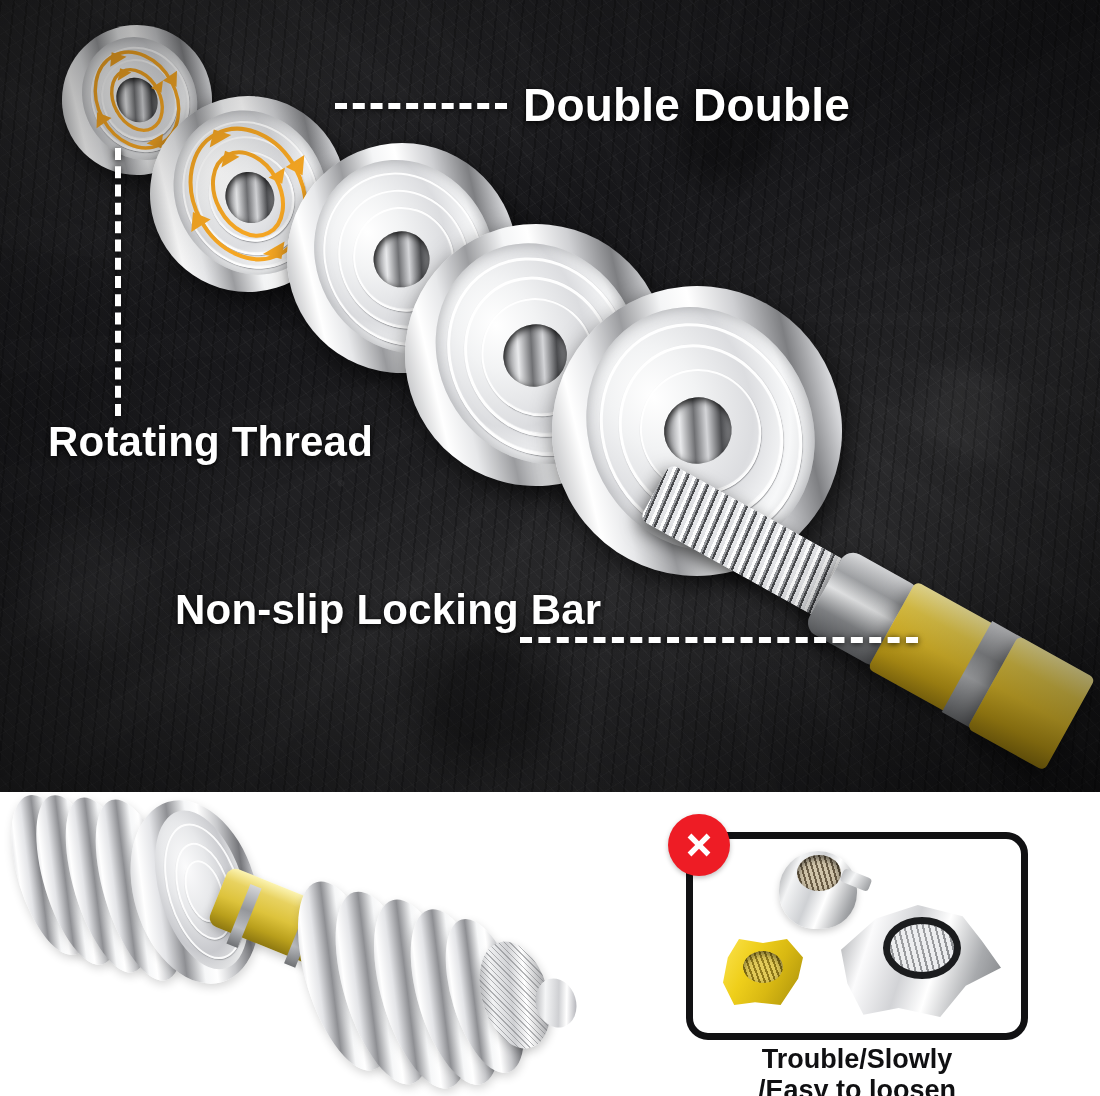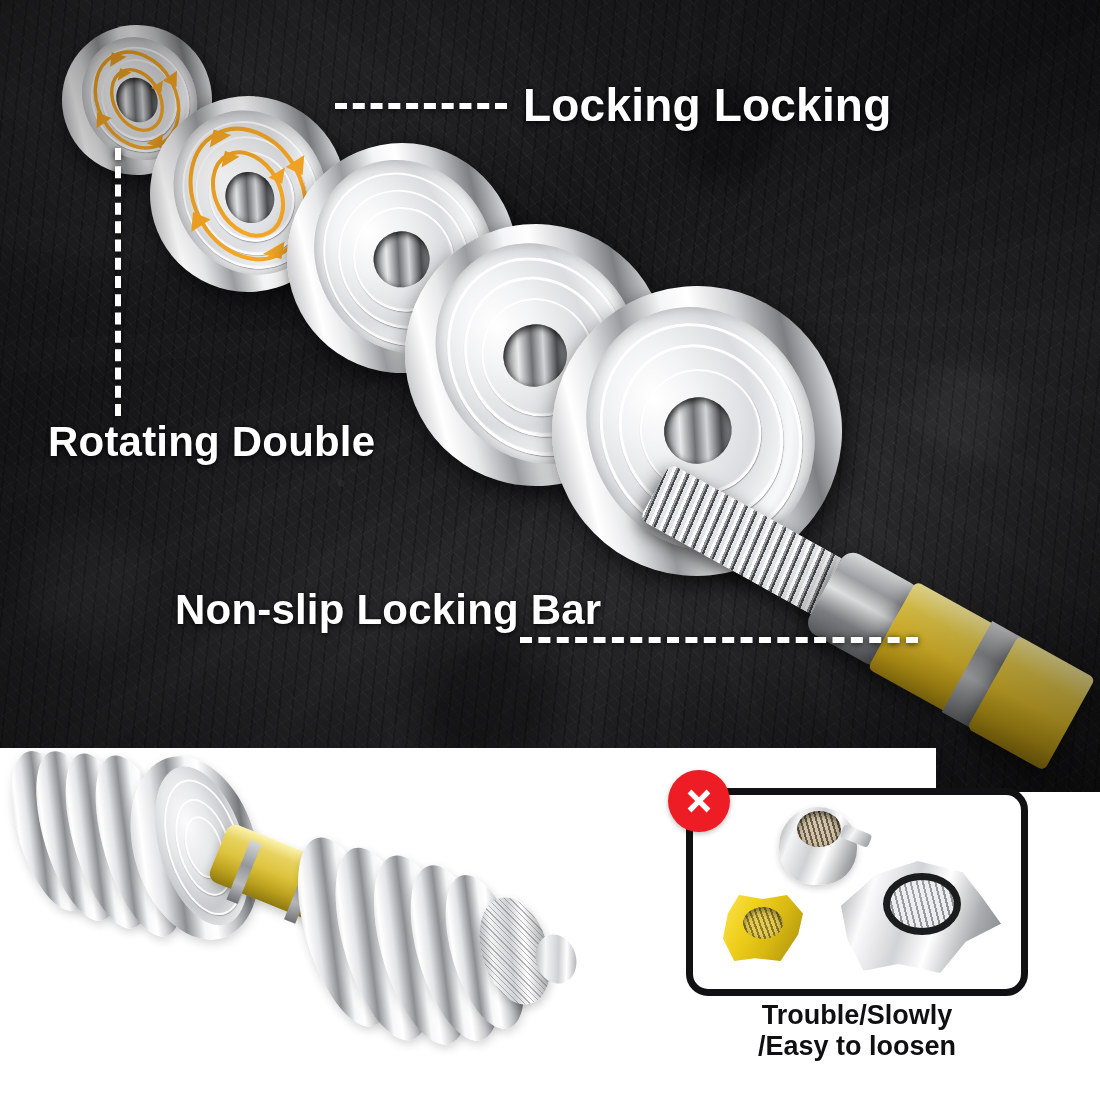--- a/index.html
+++ b/index.html
@@ -113,21 +113,21 @@
     text-shadow:0 2px 7px rgba(0,0,0,.85), 0 0 2px rgba(0,0,0,.6);
   }
   .dash-h{position:absolute;height:0;
     border-top:6px dashed #ffffff;
     filter:drop-shadow(0 1px 3px rgba(0,0,0,.8));}
   .dash-v{position:absolute;width:0;
     border-left:6px dashed #ffffff;
     filter:drop-shadow(0 1px 3px rgba(0,0,0,.8));}
 
   
-  .bottom{position:absolute;left:0;top:748px;width:936px;height:304px;background:#fff;}
+  .bottom{position:absolute;left:0;top:792px;width:936px;height:304px;background:#fff;}
 
   
   .db{position:absolute;}
   .plate{
     position:absolute;border-radius:50%/50%;
     background:linear-gradient(100deg,
       #75767a 0%, #d5d6d9 8%, #ffffff 16%, #e4e5e8 26%,
       #8e8f93 38%, #f6f7f8 50%, #ffffff 58%, #c6c7ca 70%,
       #76777b 82%, #dbdce0 92%, #797a7e 100%);
     box-shadow:0 4px 10px rgba(0,0,0,.16);
@@ -315,24 +315,24 @@
       <div class="thread" style="left:0;top:38px;width:210px;height:64px;"></div>
       <div class="grip-grey" style="left:196px;top:26px;width:86px;height:92px;"></div>
       <div class="grip-yellow" style="left:272px;top:22px;width:92px;height:100px;border-radius:6px;"></div>
       <div class="grip-band" style="left:358px;top:20px;width:34px;height:104px;"></div>
       <div class="grip-yellow" style="left:388px;top:20px;width:88px;height:106px;border-radius:6px;"></div>
     </div>
 
     <div class="vig"></div>
 
     <div class="dash-h" style="left:335px;top:103px;width:172px;"></div>
-    <div class="callout" style="left:523px;top:78px;font-size:46px;">Locking Locking</div>
+    <div class="callout" style="left:523px;top:78px;font-size:46px;">Double Double</div>
 
     <div class="dash-v" style="left:115px;top:148px;height:268px;"></div>
-    <div class="callout" style="left:48px;top:418px;font-size:42px;">Rotating Double</div>
+    <div class="callout" style="left:48px;top:418px;font-size:42px;">Rotating Thread</div>
 
     <div class="callout" style="left:175px;top:586px;font-size:42px;">Non-slip Locking Bar</div>
     <div class="dash-h" style="left:520px;top:637px;width:398px;"></div>
   </div>
 
   <div class="bottom">
 
     <div class="db" style="left:0;top:0;width:660px;height:304px;">
 
       <div class="plate" style="left:18px;top:0px;width:68px;height:166px;transform:rotate(-17deg);"></div>

